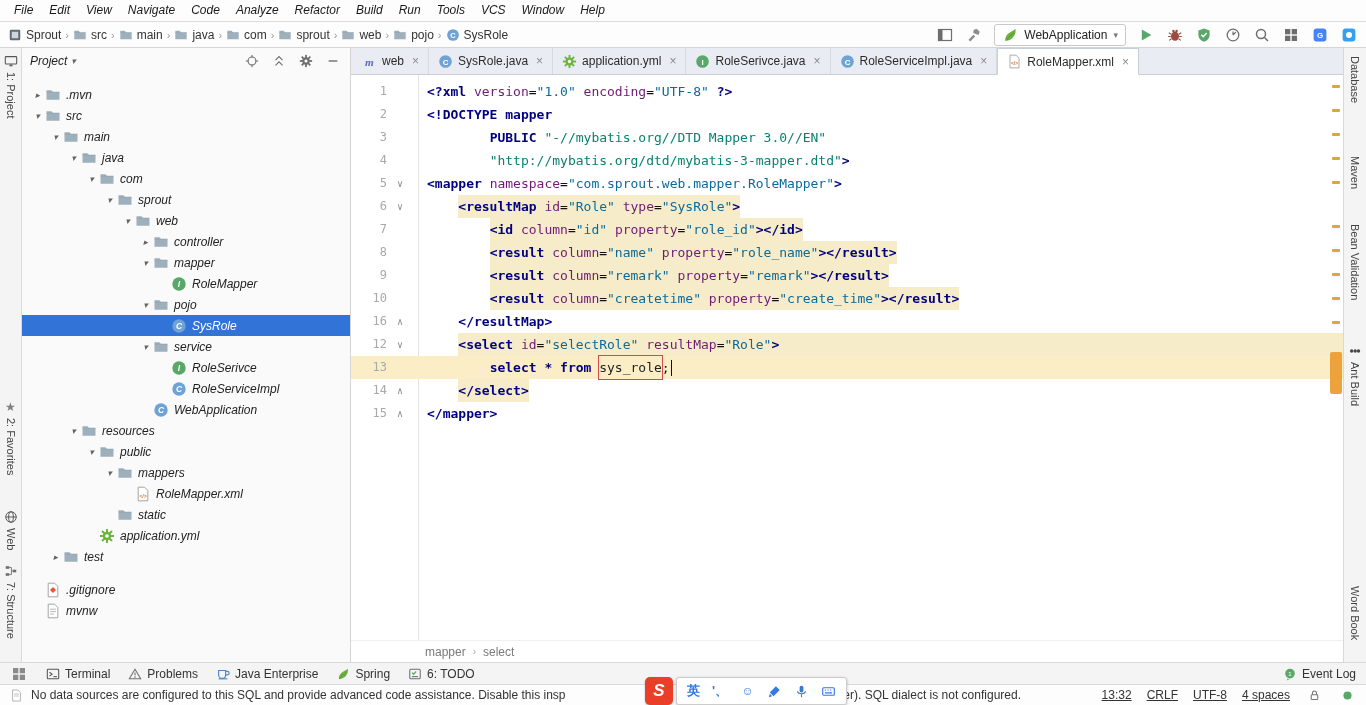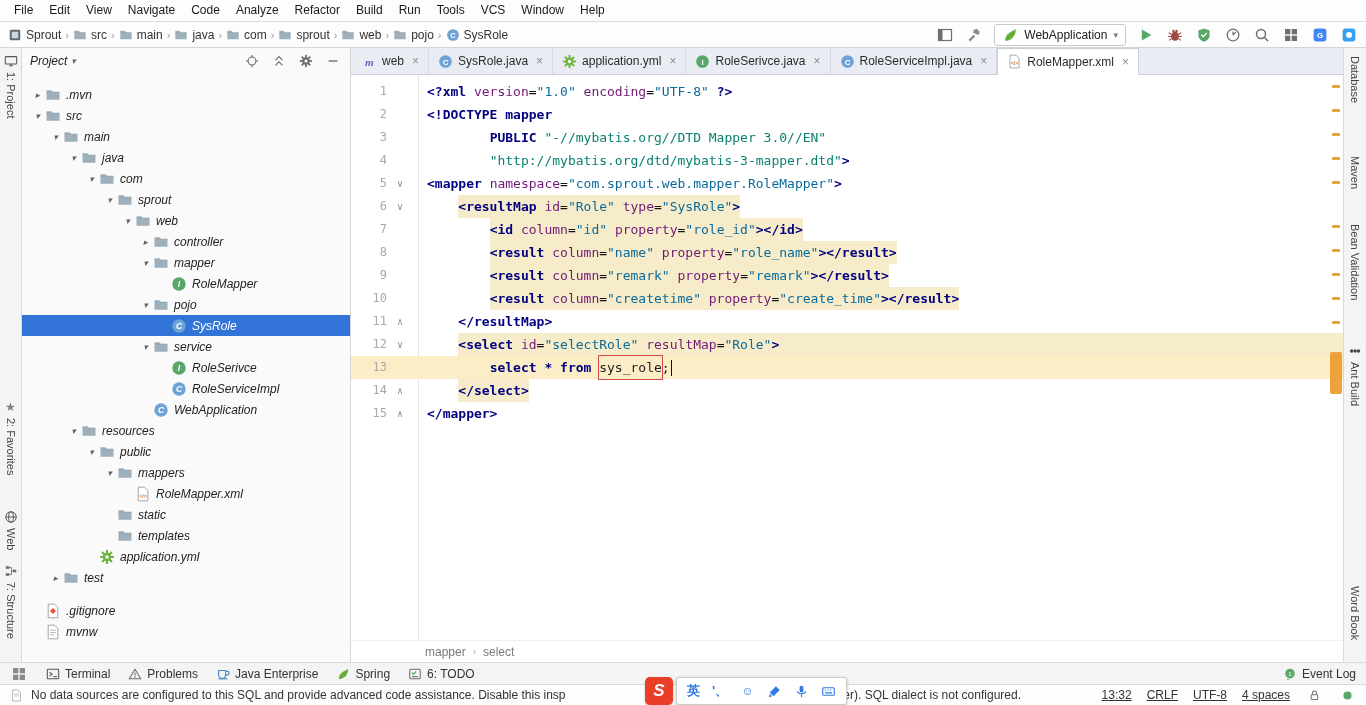--- a/index.html
+++ b/index.html
@@ -4,21 +4,21 @@
 <style>
   html,body{margin:0;padding:0;background:#fff;}
   #app{position:relative;width:1366px;height:705px;overflow:hidden;background:#fff;
        font-family:"Liberation Sans",sans-serif;font-size:12px;color:#222;}
   .ic{display:inline-flex;width:16px;height:16px;flex:none;align-items:center;justify-content:center;}
   .ic svg{width:100%;height:100%;display:block;}
   .ic.t{font-size:12px;line-height:1;}
 
   
   #menubar{position:absolute;left:0;top:0;width:100%;height:22px;background:#fdfdfd;
-           border-bottom:1px solid #dcdcdc;display:flex;align-items:center;padding-left:6px;box-sizing:border-box;}
+           border-bottom:1px solid #dcdcdc;display:flex;align-items:center;padding-left:6px;box-sizing:border-box;font-style:italic;}
   .mitem{padding:0 8px;line-height:21px;color:#1a1a1a;}
 
   
   #toolbar{position:absolute;left:0;top:22px;width:100%;height:26px;background:#fdfdfd;
            border-bottom:1px solid #d5d5d5;display:flex;align-items:center;box-sizing:border-box;padding:0 8px;}
   #crumbs{display:flex;align-items:center;}
   .crumb{display:flex;align-items:center;gap:4px;color:#333;}
   .crumb .ic{width:14px;height:14px;}
   .csep{color:#9a9a9a;margin:0 4px;font-size:11px;}
   #toolbar-right{margin-left:auto;display:flex;align-items:center;gap:11px;}
@@ -609,30 +609,20 @@
         <div class="trow" style="padding-left: 80px;">
           <span class="chev"></span>
           <span class="ic">
             <svg viewBox="0 0 16 16">
               <path d="M1.5 3.2h5l1.5 1.9h6.5v7.7h-13z" fill="#9fb0bd"></path>
               <path d="M1.5 5.1h13" stroke="#8ea0ad" stroke-width=".6"></path>
             </svg>
           </span>
           <span class="tlabel">static</span>
         </div>
-        <div class="trow" style="padding-left: 80px;">
-          <span class="chev"></span>
-          <span class="ic">
-            <svg viewBox="0 0 16 16">
-              <path d="M1.5 3.2h5l1.5 1.9h6.5v7.7h-13z" fill="#9fb0bd"></path>
-              <path d="M1.5 5.1h13" stroke="#8ea0ad" stroke-width=".6"></path>
-            </svg>
-          </span>
-          <span class="tlabel">templates</span>
-        </div>
         <div class="trow" style="padding-left: 62px;">
           <span class="chev"></span>
           <span class="ic">
             <svg viewBox="0 0 16 16">
               <g fill="#6db33f">
                 <rect x="7" y="1" width="2" height="14"></rect>
                 <rect x="1" y="7" width="14" height="2"></rect>
                 <g transform="rotate(45 8 8)">
                   <rect x="7" y="1" width="2" height="14"></rect>
                   <rect x="1" y="7" width="14" height="2"></rect>
@@ -753,21 +743,21 @@
           <div class="cline"><span class="gut"><span class="gnum">1</span><span class="gfold"></span></span><span class="ctext"><span class="tok-tag">&lt;?xml</span><span class="tok-pln"> </span><span class="tok-attr">version</span><span class="tok-pln">=</span><span class="tok-val">"1.0"</span><span class="tok-pln"> </span><span class="tok-attr">encoding</span><span class="tok-pln">=</span><span class="tok-val">"UTF-8"</span><span class="tok-pln"> </span><span class="tok-tag">?&gt;</span></span></div>
           <div class="cline"><span class="gut"><span class="gnum">2</span><span class="gfold"></span></span><span class="ctext"><span class="tok-tag">&lt;!DOCTYPE</span><span class="tok-pln"> </span><span class="tok-tag">mapper</span></span></div>
           <div class="cline"><span class="gut"><span class="gnum">3</span><span class="gfold"></span></span><span class="ctext"><span class="tok-pln">        </span><span class="tok-tag">PUBLIC</span><span class="tok-pln"> </span><span class="tok-str">"-//mybatis.org//DTD Mapper 3.0//EN"</span></span></div>
           <div class="cline"><span class="gut"><span class="gnum">4</span><span class="gfold"></span></span><span class="ctext"><span class="tok-pln">        </span><span class="tok-str">"http://mybatis.org/dtd/mybatis-3-mapper.dtd"</span><span class="tok-tag">&gt;</span></span></div>
           <div class="cline"><span class="gut"><span class="gnum">5</span><span class="gfold">∨</span></span><span class="ctext"><span class="tok-tag">&lt;mapper</span><span class="tok-pln"> </span><span class="tok-attr">namespace</span><span class="tok-pln">=</span><span class="tok-val">"com.sprout.web.mapper.RoleMapper"</span><span class="tok-tag">&gt;</span></span></div>
           <div class="cline"><span class="gut"><span class="gnum">6</span><span class="gfold">∨</span></span><span class="ctext"><span class="tok-pln">    </span><span class="hl"><span class="tok-tag">&lt;resultMap</span><span class="tok-pln"> </span><span class="tok-attr">id</span><span class="tok-pln">=</span><span class="tok-val">"Role"</span><span class="tok-pln"> </span><span class="tok-attr">type</span><span class="tok-pln">=</span><span class="tok-val">"SysRole"</span><span class="tok-tag">&gt;</span></span></span></div>
           <div class="cline"><span class="gut"><span class="gnum">7</span><span class="gfold"></span></span><span class="ctext"><span class="tok-pln">        </span><span class="hl"><span class="tok-tag">&lt;id</span><span class="tok-pln"> </span><span class="tok-attr">column</span><span class="tok-pln">=</span><span class="tok-val">"id"</span><span class="tok-pln"> </span><span class="tok-attr">property</span><span class="tok-pln">=</span><span class="tok-val">"role_id"</span><span class="tok-tag">&gt;&lt;/id&gt;</span></span></span></div>
           <div class="cline"><span class="gut"><span class="gnum">8</span><span class="gfold"></span></span><span class="ctext"><span class="tok-pln">        </span><span class="hl"><span class="tok-tag">&lt;result</span><span class="tok-pln"> </span><span class="tok-attr">column</span><span class="tok-pln">=</span><span class="tok-val">"name"</span><span class="tok-pln"> </span><span class="tok-attr">property</span><span class="tok-pln">=</span><span class="tok-val">"role_name"</span><span class="tok-tag">&gt;&lt;/result&gt;</span></span></span></div>
           <div class="cline"><span class="gut"><span class="gnum">9</span><span class="gfold"></span></span><span class="ctext"><span class="tok-pln">        </span><span class="hl"><span class="tok-tag">&lt;result</span><span class="tok-pln"> </span><span class="tok-attr">column</span><span class="tok-pln">=</span><span class="tok-val">"remark"</span><span class="tok-pln"> </span><span class="tok-attr">property</span><span class="tok-pln">=</span><span class="tok-val">"remark"</span><span class="tok-tag">&gt;&lt;/result&gt;</span></span></span></div>
           <div class="cline"><span class="gut"><span class="gnum">10</span><span class="gfold"></span></span><span class="ctext"><span class="tok-pln">        </span><span class="hl"><span class="tok-tag">&lt;result</span><span class="tok-pln"> </span><span class="tok-attr">column</span><span class="tok-pln">=</span><span class="tok-val">"createtime"</span><span class="tok-pln"> </span><span class="tok-attr">property</span><span class="tok-pln">=</span><span class="tok-val">"create_time"</span><span class="tok-tag">&gt;&lt;/result&gt;</span></span></span></div>
-          <div class="cline"><span class="gut"><span class="gnum">11</span><span class="gfold">∧</span></span><span class="ctext"><span class="tok-pln">    </span><span class="tok-tag">&lt;/resultMap&gt;</span></span></div>
+          <div class="cline"><span class="gut"><span class="gnum">16</span><span class="gfold">∧</span></span><span class="ctext"><span class="tok-pln">    </span><span class="tok-tag">&lt;/resultMap&gt;</span></span></div>
           <div class="cline"><span class="gut"><span class="gnum">12</span><span class="gfold">∨</span></span><span class="ctext full"><span class="tok-pln">    </span><span class="hl"><span class="tok-tag">&lt;select</span><span class="tok-pln"> </span><span class="tok-attr">id</span><span class="tok-pln">=</span><span class="tok-val">"selectRole"</span><span class="tok-pln"> </span><span class="tok-attr">resultMap</span><span class="tok-pln">=</span><span class="tok-val">"Role"</span><span class="tok-tag">&gt;</span></span><span class="hlfill"></span></span></div>
           <div class="cline cur"><span class="gut"><span class="gnum">13</span><span class="gfold"></span></span><span class="ctext"><span class="tok-pln">        </span><span class="tok-kw">select</span><span class="tok-pln"> </span><span class="tok-kw">*</span><span class="tok-pln"> </span><span class="tok-kw">from</span><span class="tok-pln"> </span><span class="tok-err">sys_role</span><span class="tok-pln">;</span><span class="caret"></span></span></div>
           <div class="cline"><span class="gut"><span class="gnum">14</span><span class="gfold">∧</span></span><span class="ctext"><span class="tok-pln">    </span><span class="hl"><span class="tok-tag">&lt;/select&gt;</span></span></span></div>
           <div class="cline"><span class="gut"><span class="gnum">15</span><span class="gfold">∧</span></span><span class="ctext"><span class="tok-tag">&lt;/mapper&gt;</span></span></div>
         </div>
       <div id="stripe">
           <span class="mark" style="top: 10px;"></span>
           <span class="mark" style="top: 34px;"></span>
           <span class="mark" style="top: 58px;"></span>
           <span class="mark" style="top: 82px;"></span>

